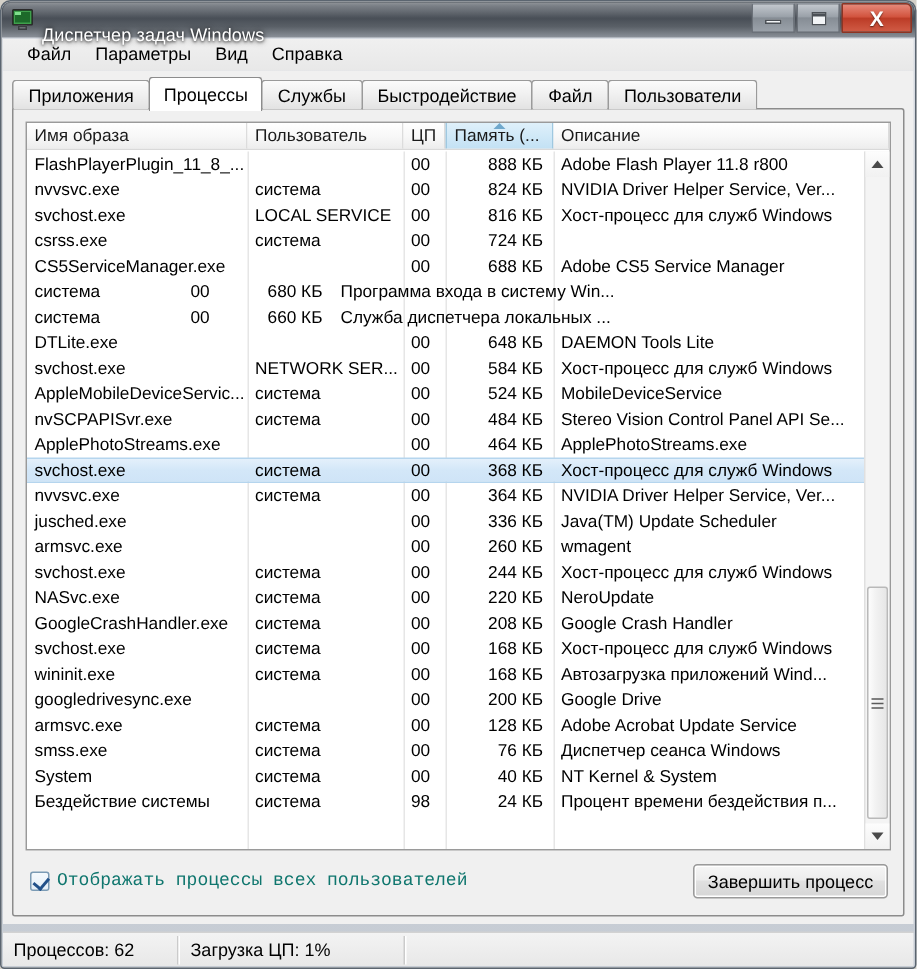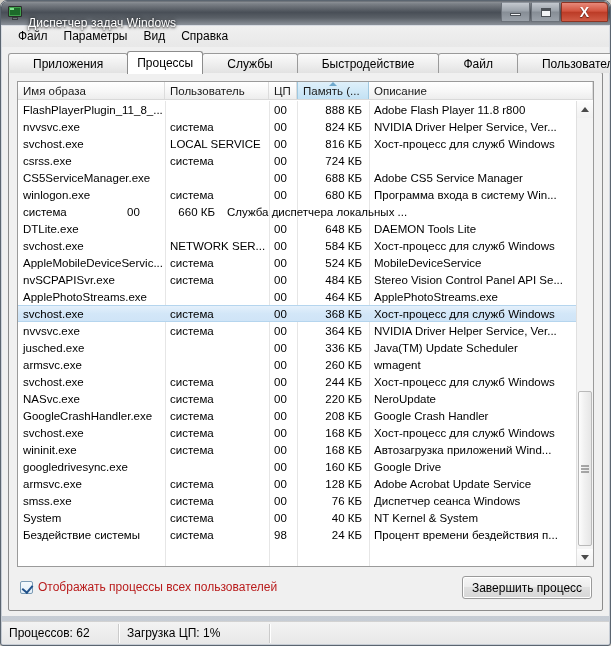--- a/index.html
+++ b/index.html
@@ -147,21 +147,21 @@
   
   .tabstrip {
     position: absolute;
     left: 6px; top: 4px;
     height: 22px;
     display: flex; align-items: flex-end;
     z-index: 2;
   }
   .tab {
     height: 20px;
-    padding: 0 24px;
+    padding: 0 10px;
     font-size: 12px;
     color: #000;
     display: flex; align-items: center;
     background: linear-gradient(to bottom, #fbfbfb 0%, #eeeeee 55%, #e2e2e2 100%);
     border: 1px solid #9a9a9a;
     border-bottom: none;
     border-radius: 3px 3px 0 0;
     margin-right: -1px;
     white-space: nowrap;
     position: relative;
@@ -340,21 +340,21 @@
   }
   .chk:after {
     content: "";
     position: absolute;
     left: 3px; top: 1px;
     width: 5px; height: 8px;
     border: solid #21518a;
     border-width: 0 2px 2px 0;
     transform: rotate(40deg);
   }
-  .chk-label { font-size: 12px; color: #b91c1c; white-space: nowrap; }
+  .chk-label { font-size: 12px; color: #0f766e; white-space: nowrap; font-family: Liberation Mono, monospace; }
 
   .endbtn {
     position: absolute;
     right: 10px; bottom: 11px;
     width: 130px; height: 23px;
     font-size: 12px;
     color: #000;
     background: linear-gradient(to bottom, #f6f6f6 0%, #ededed 45%, #e0e0e0 50%, #d6d6d6 100%);
     border: 1px solid #9a9a9a;
     border-radius: 3px;
@@ -480,21 +480,20 @@
               <div class="cell c-mem right">724 КБ</div>
             </div>
             <div class="row">
               <div class="cell c-name">CS5ServiceManager.exe</div>
               <div class="cell c-user"></div>
               <div class="cell c-cpu">00</div>
               <div class="cell c-mem right">688 КБ</div>
               <div class="cell c-desc">Adobe CS5 Service Manager</div>
             </div>
             <div class="row">
-              <div class="cell c-name">winlogon.exe</div>
               <div class="cell c-user">система</div>
               <div class="cell c-cpu">00</div>
               <div class="cell c-mem right">680 КБ</div>
               <div class="cell c-desc">Программа входа в систему Win...</div>
             </div>
             <div class="row">
               <div class="cell c-user">система</div>
               <div class="cell c-cpu">00</div>
               <div class="cell c-mem right">660 КБ</div>
               <div class="cell c-desc">Служба диспетчера локальных ...</div>
@@ -594,21 +593,21 @@
               <div class="cell c-name">wininit.exe</div>
               <div class="cell c-user">система</div>
               <div class="cell c-cpu">00</div>
               <div class="cell c-mem right">168 КБ</div>
               <div class="cell c-desc">Автозагрузка приложений Wind...</div>
             </div>
             <div class="row">
               <div class="cell c-name">googledrivesync.exe</div>
               <div class="cell c-user"></div>
               <div class="cell c-cpu">00</div>
-              <div class="cell c-mem right">160 КБ</div>
+              <div class="cell c-mem right">200 КБ</div>
               <div class="cell c-desc">Google Drive</div>
             </div>
             <div class="row">
               <div class="cell c-name">armsvc.exe</div>
               <div class="cell c-user">система</div>
               <div class="cell c-cpu">00</div>
               <div class="cell c-mem right">128 КБ</div>
               <div class="cell c-desc">Adobe Acrobat Update Service</div>
             </div>
             <div class="row">

